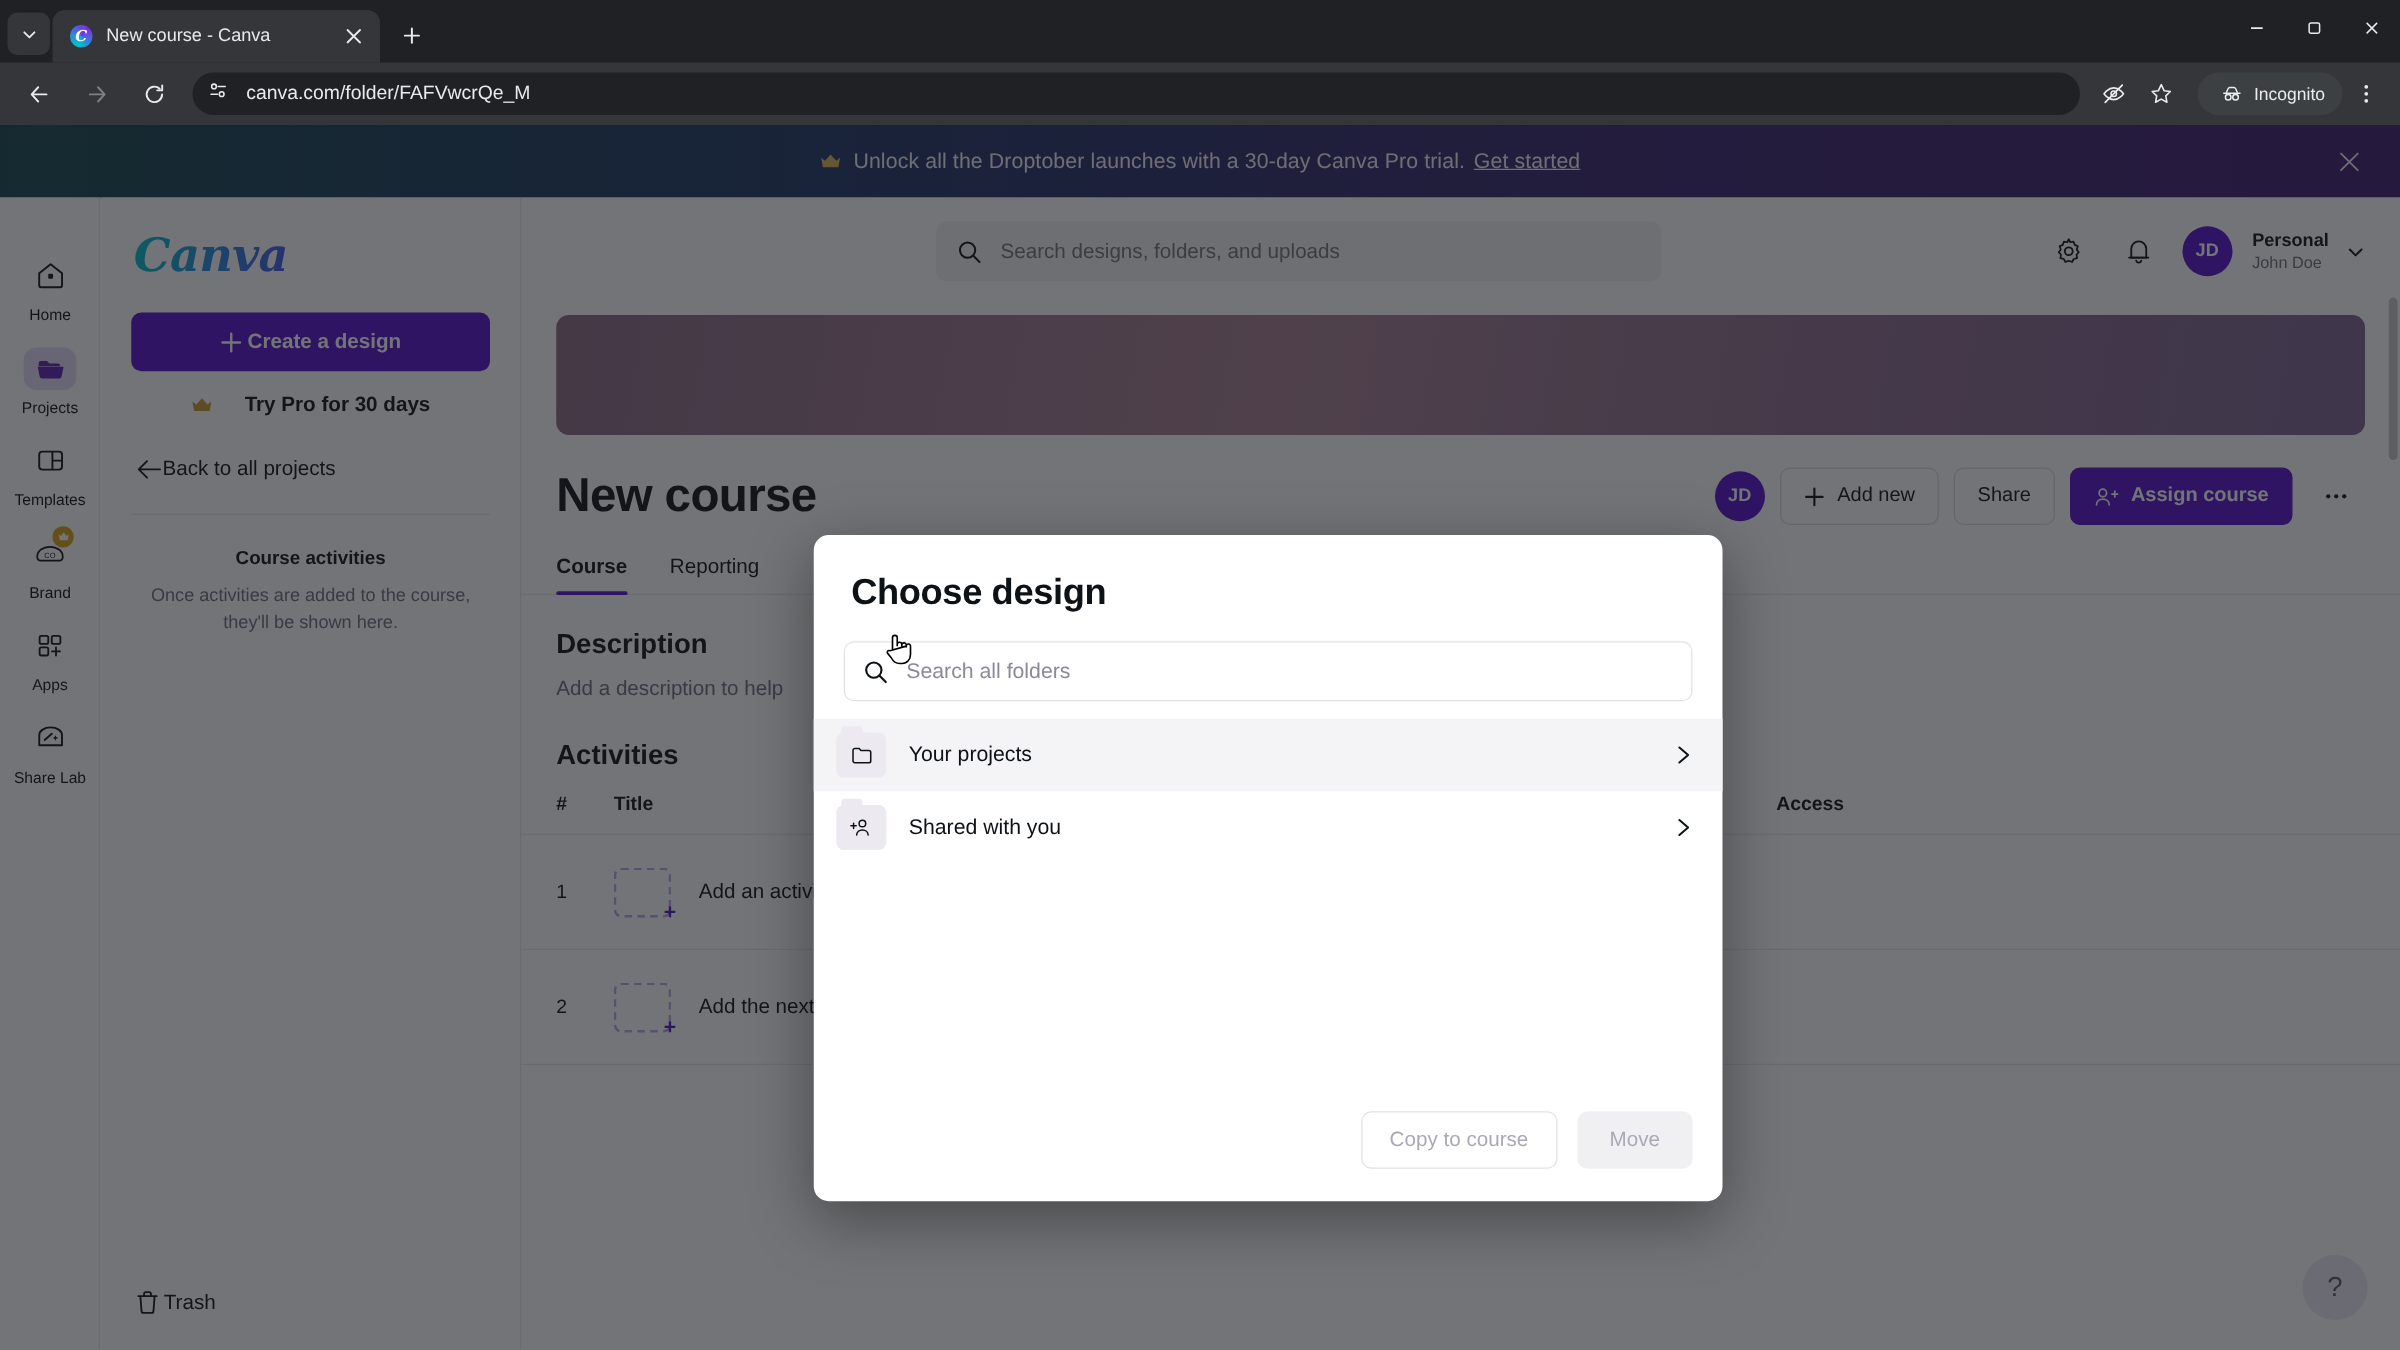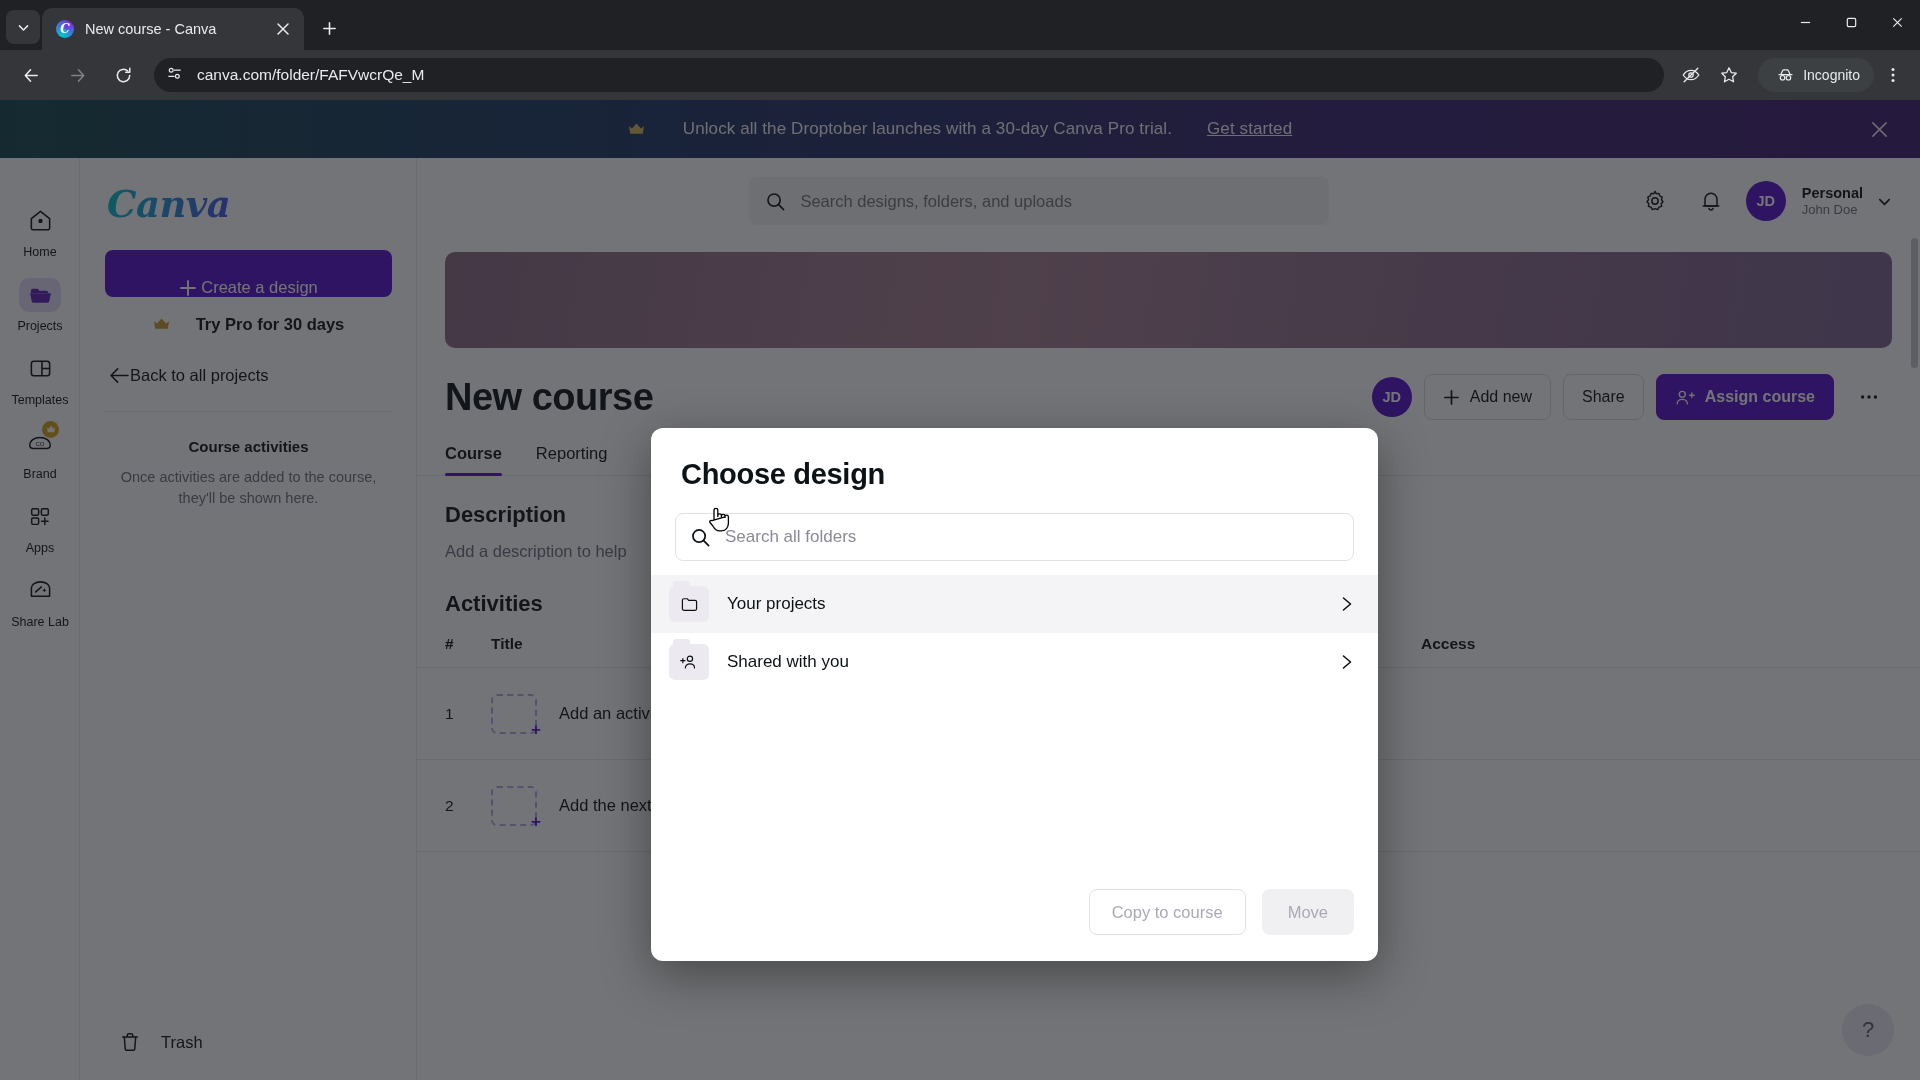--- a/index.html
+++ b/index.html
@@ -73,21 +73,21 @@
   
   .viewport {
     position: absolute; left: 0; top: 100px; width: 1920px; height: 980px;
     background: #ffffff; overflow: hidden;
   }
 
   
   .promo-banner {
     position: absolute; left: 0; top: 0; width: 1920px; height: 58px;
     background: linear-gradient(90deg, #15474f 0%, #1f3565 35%, #3a2470 70%, #3d1f6e 100%);
-    display: flex; align-items: center; justify-content: center; gap: 28px;
+    display: flex; align-items: center; justify-content: center;
   }
   .promo-text { color: #f2f0f7; font-size: 17px; letter-spacing: .1px; }
   .promo-link { color: #f2f0f7; text-decoration: underline; cursor: pointer; }
   .promo-close {
     position: absolute; right: 26px; top: 50%; transform: translateY(-50%);
     width: 30px; height: 30px; display:flex; align-items:center; justify-content:center;
     cursor: pointer;
   }
 
   
@@ -118,40 +118,40 @@
   }
   .canva-logo {
     font-family: "DejaVu Serif", serif; font-style: italic; font-weight: 700;
     font-size: 37px; letter-spacing: -0.5px;
     background: linear-gradient(100deg, #00c4cc 0%, #6420ff 65%, #7d2ae8 100%);
     -webkit-background-clip: text; background-clip: text; color: transparent;
     margin: 6px 0 24px 2px;
   }
   .create-btn {
     width: 100%; height: 47px; background: #5511cc; border-radius: 8px;
-    display: flex; align-items: flex-end; justify-content: center; gap: 4px;
-    color: #fff; font-size: 16.5px; font-weight: 400; cursor: pointer;
+    display: flex; align-items: center; justify-content: center; gap: 4px;
+    color: #fff; font-size: 16.5px; font-weight: 700; cursor: pointer;
   }
   .trypro-btn {
     width: 100%; height: 46px; display: flex; align-items: center;
     justify-content: center; gap: 26px; margin-top: 4px;
     color: #0d1216; font-size: 16.5px; font-weight: 700; cursor: pointer;
   }
   .back-link {
     display: flex; align-items: center; gap: 0; height: 44px;
     margin-top: 6px; color: #0d1216; font-size: 16.5px; cursor: pointer;
     padding-left: 4px;
   }
   .sp-divider { height:1px; background:#e9e9ed; margin: 14px 0 0 0; }
   .sp-empty { text-align: center; padding: 26px 12px 0; }
   .sp-empty-title { font-size: 15px; font-weight: 700; color: #0d1216; }
   .sp-empty-sub { font-size: 14.5px; color: #6e6e80; margin-top: 12px; line-height: 1.45; }
   .trash-row {
-    position:absolute; left:16px; bottom: 10px; width: 336px; height: 56px;
-    display:flex; align-items:center; gap: 20px; padding-left: 22px; cursor:pointer;
+    position:absolute; left:4px; bottom: 10px; width: 336px; height: 56px;
+    display:flex; align-items:center; gap: 2px; padding-left: 22px; cursor:pointer;
   }
   .trash-row span { font-size: 16.5px; color: #0d1216; }
 
   
   .main {
     position: absolute; left: 417px; top: 58px; width: 1503px; height: 922px;
     background: #fff; overflow: hidden;
   }
   .topbar { height: 86px; display: flex; align-items: center; padding: 0 28px; }
   .search-wrap {

